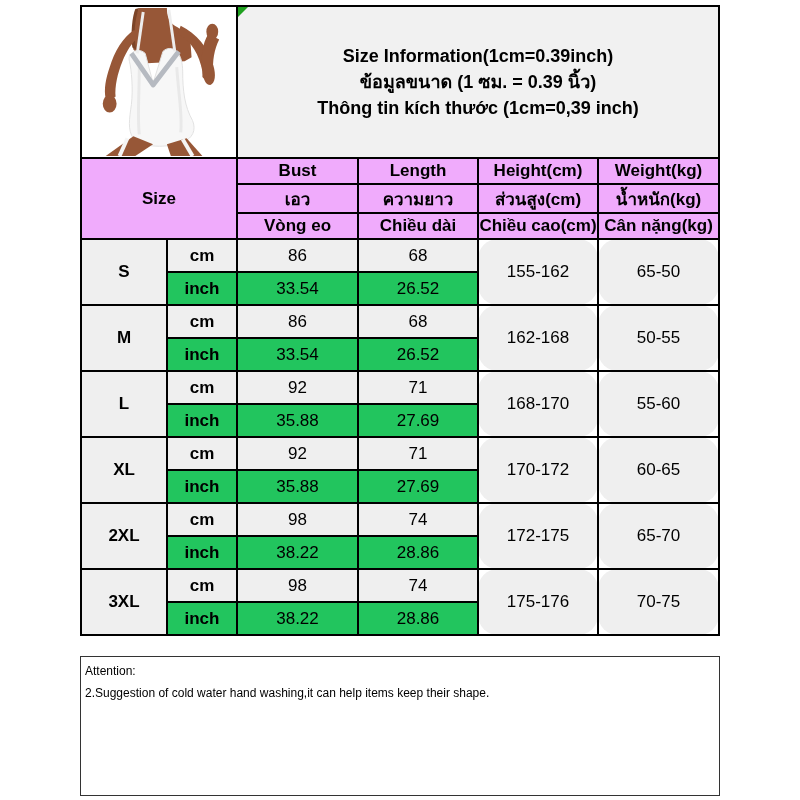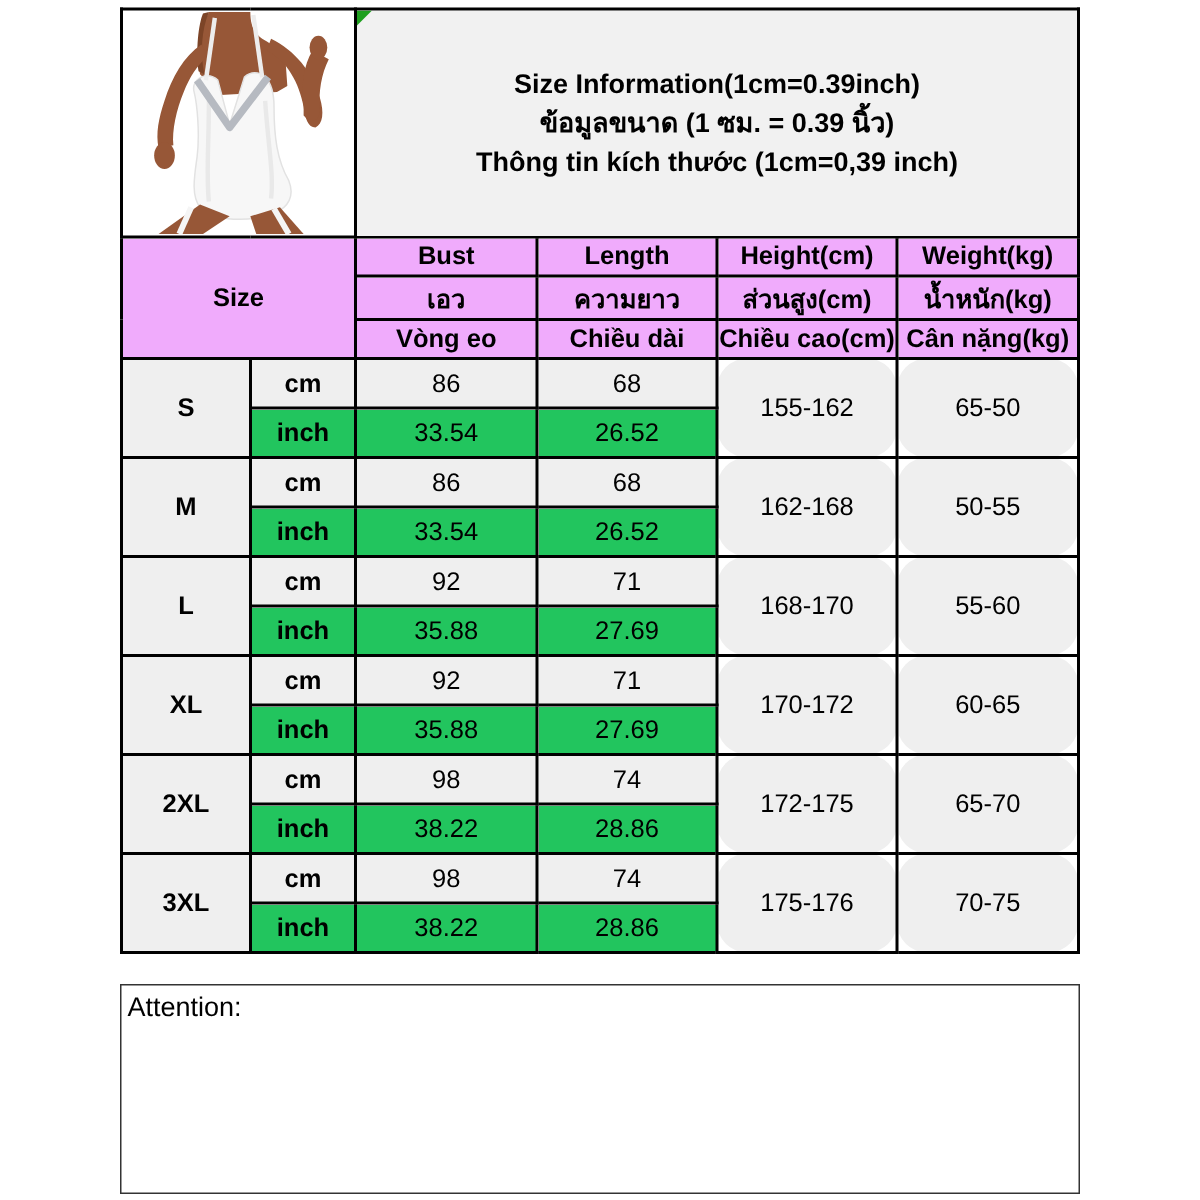--- a/index.html
+++ b/index.html
@@ -26,21 +26,21 @@
   tr.hdr td{background:#f0abfc;font-weight:bold;font-size:17px;height:24px;white-space:nowrap;}
   td.size-corner{background:#d8d8d8;font-weight:bold;font-size:34px;}
   td.size-label{background:#d8d8d8;font-weight:bold;font-size:18px;}
   td.unit{font-weight:bold;font-size:17px;}
   tr.cm-row td{height:31px;font-size:17px;background:#efefef;}
   tr.inch-row td{height:31px;font-size:17px;background:#22c55e;}
   td.range{background:#efefef;font-size:17px;border-radius:20px;}
   .attention{
     position:absolute;left:80px;top:656px;width:630px;height:132px;
     border:1px solid #333;background:#ffffff;
-    padding:3px 4px;font-size:18px;line-height:22px;
+    padding:3px 4px;font-size:12px;line-height:22px;
   }
   .attention div{white-space:nowrap;}
 </style>
 </head>
 <body>
 
 <table class="size-table">
   <colgroup>
     <col style="width:86px">
       <col style="width:70px">
@@ -191,13 +191,14 @@
   <tr class="inch-row">
     <td class="unit">inch</td>
     <td>38.22</td>
     <td>28.86</td>
   </tr>
 </tbody>
   </table>
 
 <div class="attention">
   <div>Attention:</div>
+  <div>2.Suggestion of cold water hand washing,it can help items keep their shape.</div>
 </div>
 
 </body></html>

